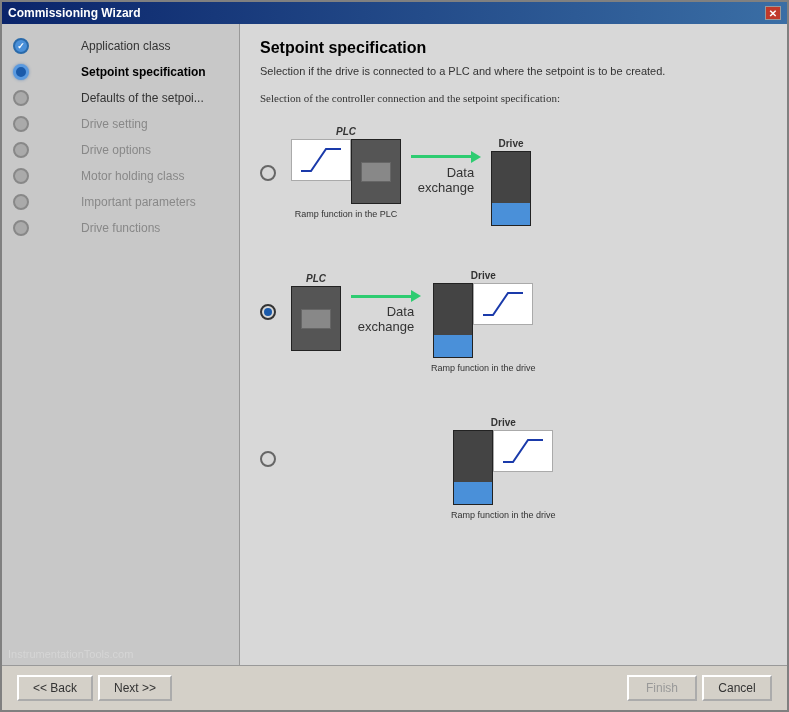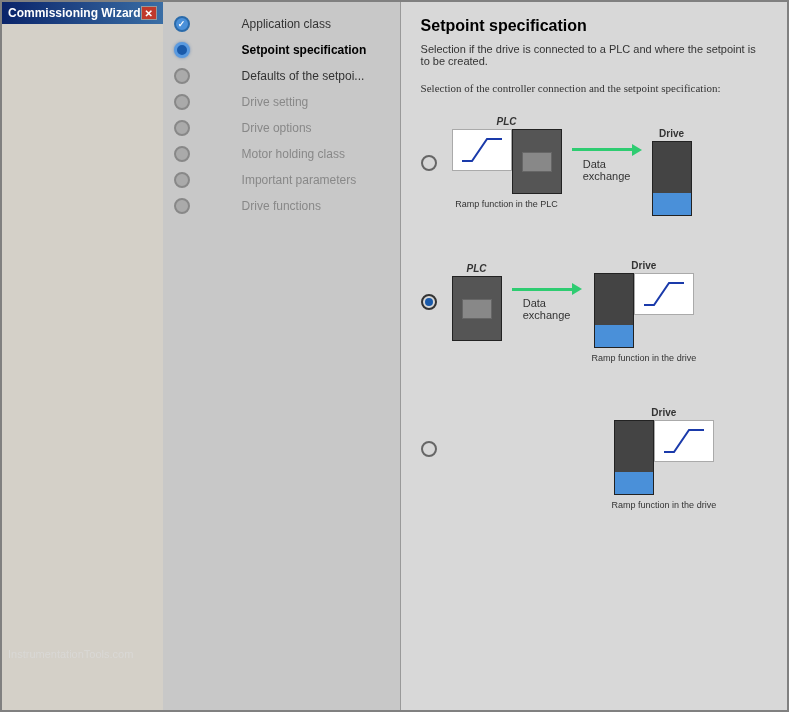--- a/index.html
+++ b/index.html
@@ -4,20 +4,21 @@
   <style>
     * { box-sizing: border-box; margin: 0; padding: 0; }
     body { font-family: Arial, sans-serif; font-size: 12px; background: #4a4a4a; width: 789px; height: 712px; overflow: hidden; }
 
     .window {
       width: 789px;
       height: 712px;
       background: #d4d0c8;
       border: 2px solid #808080;
       display: flex;
+      flex-direction: column;
     }
 
     .title-bar {
       background: linear-gradient(to right, #0a246a, #3a6ea5);
       color: white;
       padding: 3px 6px;
       display: flex;
       justify-content: space-between;
       align-items: center;
       height: 22px;
@@ -264,23 +265,23 @@
 
     .arrow-head {
       width: 0;
       height: 0;
       border-top: 6px solid transparent;
       border-bottom: 6px solid transparent;
       border-left: 10px solid #2ecc71;
     }
 
     .arrow-label {
-      font-size: 11px;
-      color: #333;
-      text-align: left;
+      font-size: 13px;
+      color: #333;
+      text-align: right;
     }
 
     .ramp-box {
       width: 60px;
       height: 42px;
       background: white;
       border: 1px solid #aaa;
       display: flex;
       align-items: center;
       justify-content: center;
@@ -491,15 +492,25 @@
               <span class="ramp-label" style="text-align:center;font-size:9px;color:#333;margin-top:3px;">Ramp function
 in the drive</span>
             </div>
           </div>
         </div>
 
       </div>
     </div>
   </div>
 
+  <div class="bottom-bar">
+    <div class="btn-group-left">
+      <button class="btn">&lt;&lt; Back</button>
+      <button class="btn">Next &gt;&gt;</button>
+    </div>
+    <div class="btn-group-right">
+      <button class="btn disabled" disabled="">Finish</button>
+      <button class="btn">Cancel</button>
+    </div>
+  </div>
 </div>
 
 <div style="position:fixed;bottom:52px;left:8px;font-size:11px;color:rgba(220,220,220,0.7);pointer-events:none;z-index:999;">InstrumentationTools.com</div>
 
 </body></html>

